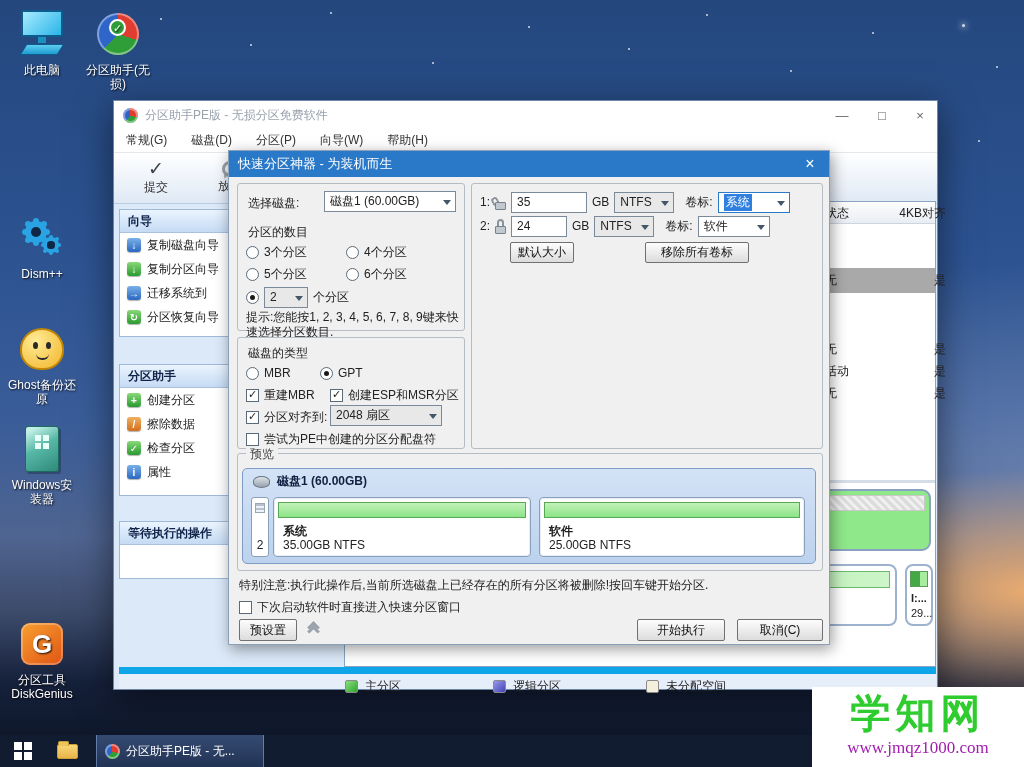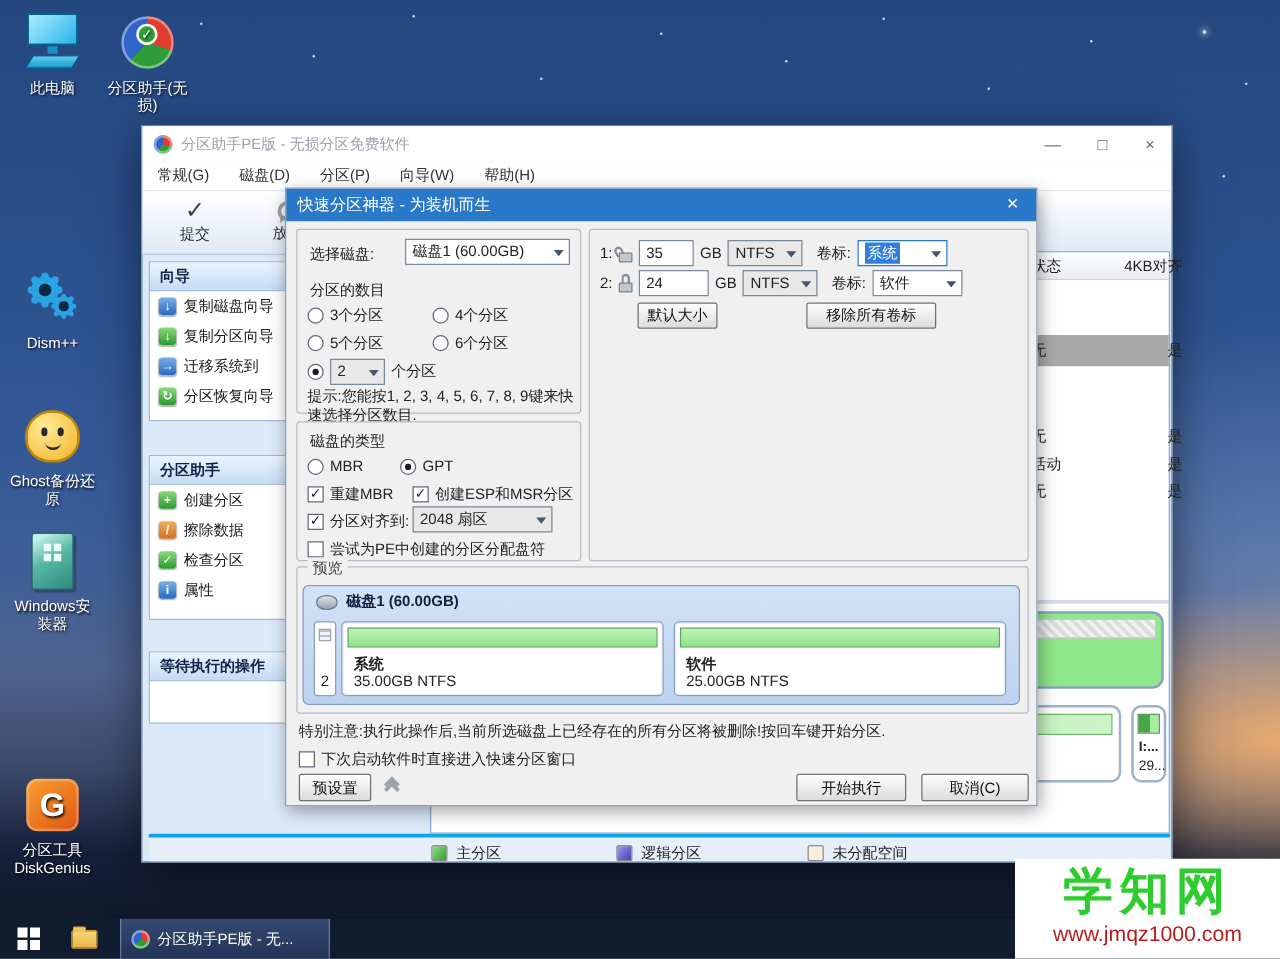--- a/index.html
+++ b/index.html
@@ -52,21 +52,21 @@
   .icon-key { width:48px; height:48px; position:relative; transform:rotate(-38deg); }
   .icon-key .ring { position:absolute; left:2px; top:12px; width:22px; height:22px; border:7px solid #f2c22a; border-radius:50%; box-shadow:0 0 4px rgba(255,220,80,.8); }
   .icon-key .shaft { position:absolute; left:25px; top:19px; width:20px; height:7px; background:#f2c22a; }
   .icon-key .tooth { position:absolute; left:36px; top:26px; width:4px; height:6px; background:#f2c22a; box-shadow:-7px 0 0 #f2c22a; }
 
   .icon-dg { width:42px; height:42px; border-radius:9px; background:linear-gradient(140deg,#f8a030,#e05414); color:#fff; font-weight:bold; font-size:26px; display:flex; align-items:center; justify-content:center; box-shadow:inset 0 0 0 2px rgba(255,255,255,.25); }
 
   
   #watermark { position:absolute; left:812px; top:687px; width:212px; height:80px; background:#fff; z-index:60; text-align:center; }
   .wm-title { color:#2ecc2e; font-size:40px; font-weight:900; letter-spacing:5px; line-height:48px; margin-top:2px; }
-  .wm-url { color:#b91c1c; font-family:Liberation Sans, sans-serif; font-size:17px; line-height:22px; }
+  .wm-url { color:#a21caf; font-family:Liberation Serif, serif; font-size:17px; line-height:22px; }
 
   
   #main-window { position:absolute; left:113px; top:100px; width:825px; height:590px; background:#dce9f8; border:1px solid #6e87a8; box-shadow:0 10px 34px rgba(0,0,0,.5); z-index:10; }
   .titlebar { position:absolute; left:0; top:0; right:0; height:28px; background:#fff; display:flex; align-items:center; padding-left:9px; gap:7px; }
   .win-title { color:#9aa2ac; font-size:12px; }
   .win-btn { position:absolute; top:0; width:32px; height:28px; display:flex; align-items:center; justify-content:center; color:#666; font-size:13px; }
   .menubar { position:absolute; left:0; top:28px; right:0; height:24px; background:#fff; border-bottom:1px solid #e4e8ee; display:flex; align-items:center; }
   .menu-item { padding:0 12px; color:#333; }
   .toolbar { position:absolute; left:0; top:52px; right:0; height:51px; background:linear-gradient(#ffffff,#dfe9f5); border-bottom:1px solid #b9cbdf; display:flex; padding-left:14px; gap:18px; }
   .tool-item { width:56px; display:flex; flex-direction:column; align-items:center; justify-content:center; gap:1px; color:#333; }
@@ -91,21 +91,21 @@
   .lp-row { position:absolute; left:0; right:0; height:22px; line-height:22px; }
   .lp-row.hl { background:#a9a9a9; height:25px; line-height:25px; }
   .lp-divider { position:absolute; left:0; right:0; top:278px; height:3px; background:#d5dde8; }
   .disk-bar-big { position:absolute; left:4px; top:287px; width:582px; height:62px; background:#8fe88a; border:2px solid #8aa2c2; border-radius:9px; }
   .disk-bar-big .hatch { position:absolute; left:4px; right:4px; top:4px; height:16px; background:repeating-linear-gradient(45deg,#f0f0f0 0 3px,#dcdcdc 3px 6px); border:1px solid #c8c8c8; }
   .disk-block { position:absolute; top:362px; height:62px; background:#fff; border:2px solid #9cb2ce; border-radius:8px; }
   .disk-block .gbar { position:absolute; left:5px; right:5px; top:5px; height:17px; border:1px solid #6cb86c; background:linear-gradient(90deg,#84dc80,#cdf5c8); }
   .disk-block .gbar2 { position:absolute; left:3px; right:3px; top:5px; height:16px; border:1px solid #5a9a5a; background:linear-gradient(90deg,#44a844 0 55%,#a8eca0 55%); }
   .db-line1 { position:absolute; left:4px; top:26px; font-weight:bold; font-size:11px; }
   .db-line2 { position:absolute; left:4px; top:41px; font-size:11px; }
-  #legend-bar { position:absolute; left:5px; top:566px; width:817px; height:22px; background:#e6eff9; border-top:3px solid #0ea5e9; }
+  #legend-bar { position:absolute; left:5px; top:566px; width:817px; height:22px; background:#e6eff9; border-top:7px solid #0ea5e9; }
   .legend-item { position:absolute; top:4px; display:flex; gap:7px; align-items:center; color:#222; }
   .sw { width:13px; height:13px; border:1px solid #8a8a8a; border-radius:2px; }
   .sw-primary { background:linear-gradient(135deg,#8ae07e,#2fa32f); }
   .sw-logical { background:linear-gradient(135deg,#9a9ae8,#4242b8); }
   .sw-free { background:#f4eedc; }
 
   
   #dialog { position:absolute; left:228px; top:150px; width:602px; height:495px; background:#f0f0f0; border:1px solid #8aa0b8; box-shadow:2px 4px 14px rgba(0,0,0,.4); z-index:20; }
   .dlg-titlebar { position:absolute; left:0; top:0; right:0; height:26px; background:#2a79c8; color:#fff; display:flex; align-items:center; padding-left:9px; font-size:13px; }
   .dlg-close { position:absolute; right:4px; top:0; width:30px; height:26px; display:flex; align-items:center; justify-content:center; color:#fff; font-size:16px; }
@@ -425,21 +425,21 @@
     </div>
   </div>
 
   <div class="groupbox" style="left:242px;top:32px;width:352px;height:266px">
     <div class="ctl-row" style="left:8px;top:8px;width:336px">
       <span>1:</span>
       <span class="lock open">
           <span class="shackle"></span>
           <span class="body"></span>
         </span>
-      <span class="tinput" style="width:44px">35</span>
+      <span class="tinput" style="width:76px">35</span>
       <span>GB</span>
       <span class="combo gray" style="width:60px">
         <span class="val">NTFS</span>
           <span class="arr"></span>
       </span>
       <span style="margin-left:6px">卷标:</span>
       <span class="combo sel" style="width:72px">
         <span class="val">系统</span>
           <span class="arr"></span>
       </span>

